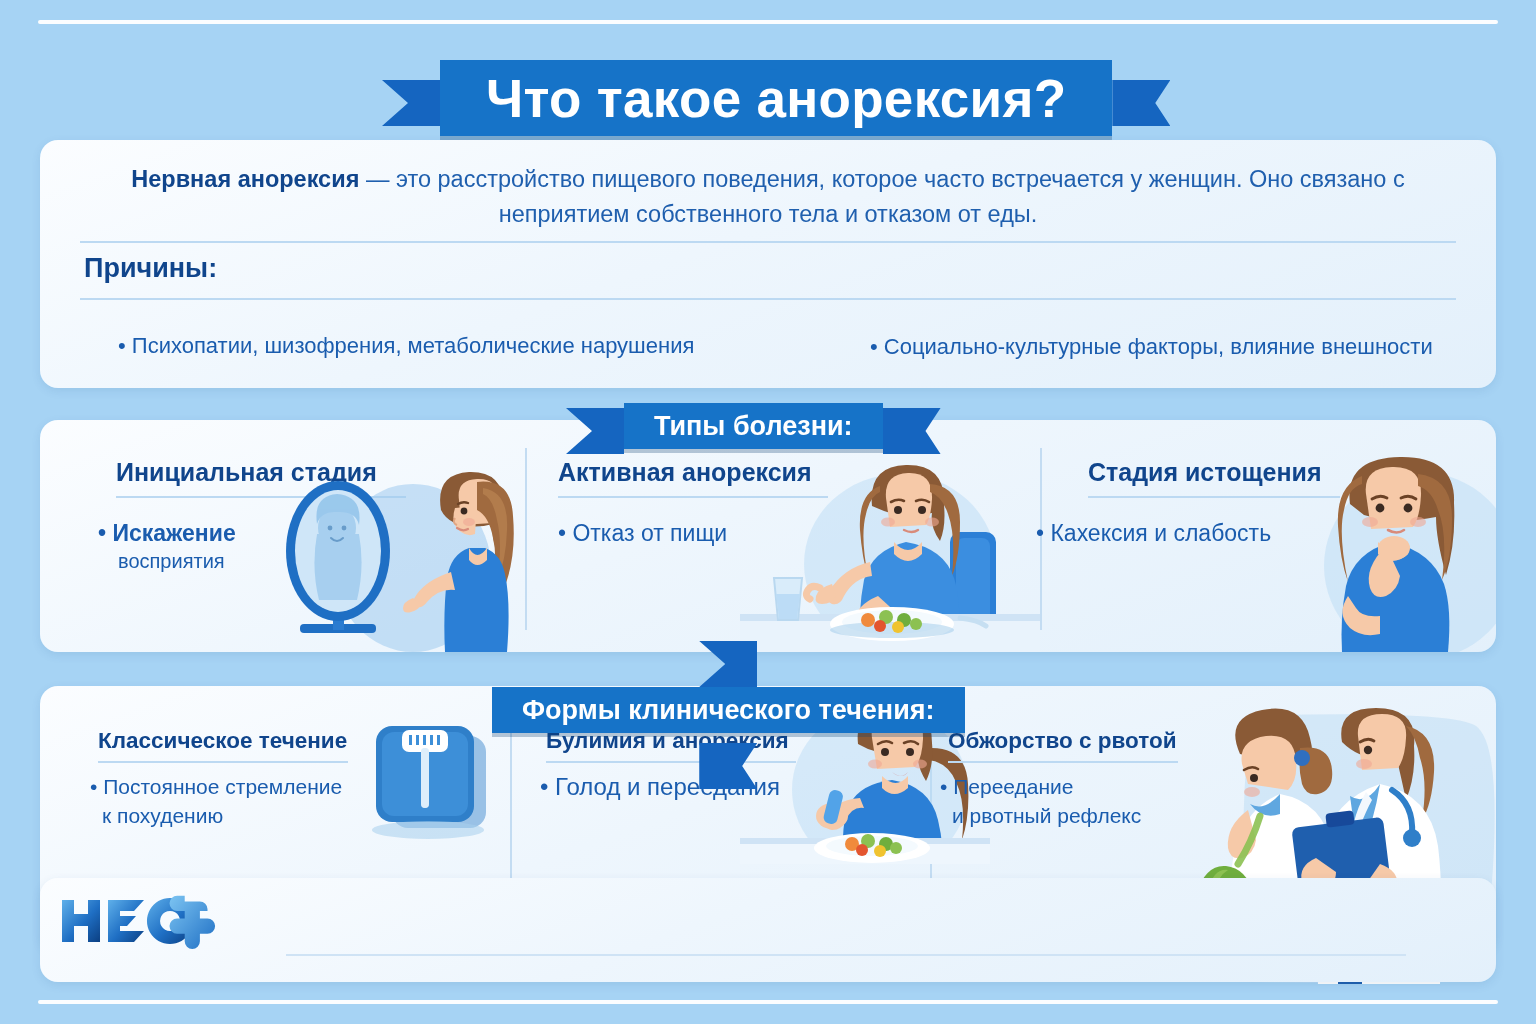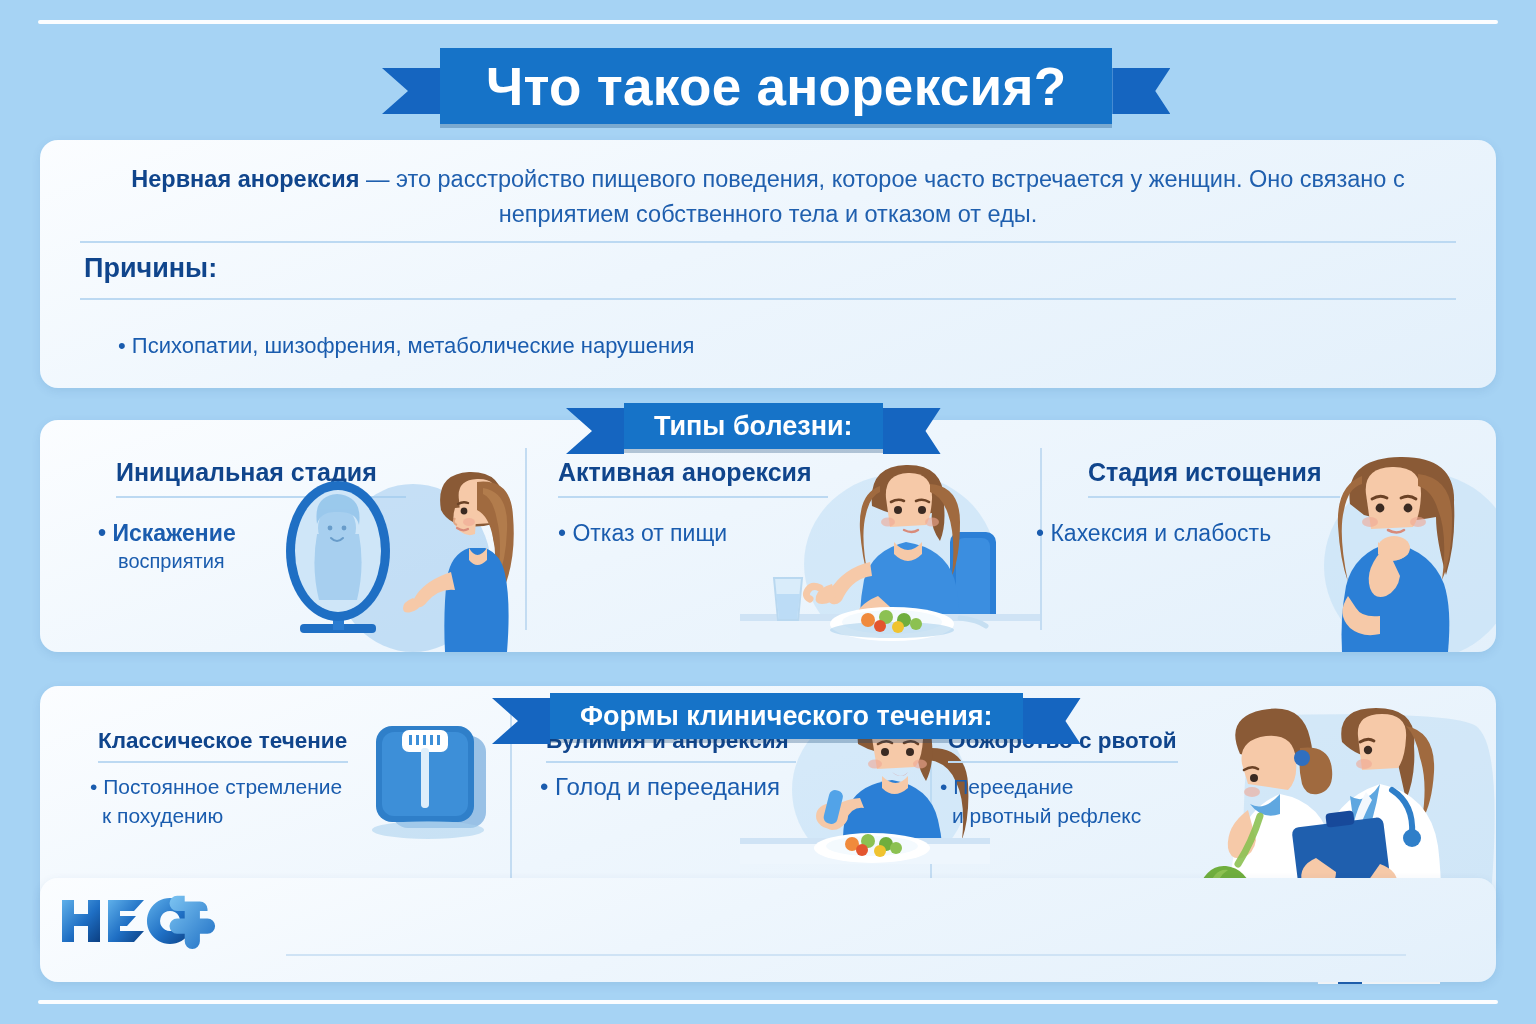--- a/index.html
+++ b/index.html
@@ -94,37 +94,38 @@
   svg{display:block;}
 </style>
 </head>
 <body>
 
 <div class="page">
 
   <div class="top-rule"></div>
   <div class="bottom-rule"></div>
 
-  <div class="ribbon ribbon-title" style="left:382px;top:48px;">
+  <div class="ribbon ribbon-title" style="left:382px;top:60px;">
     <div class="tail left"></div>
     <div class="plate">Что такое анорексия?</div>
     <div class="tail right"></div>
   </div>
 
   <div class="card" id="intro-card">
 
     <div class="intro-text">
       <b>Нервная анорексия</b><span> — это расстройство пищевого поведения, которое часто встречается у женщин. Оно связано с неприятием собственного тела и отказом от еды.</span>
     </div>
 
     <div class="rule" id="intro-rule1"></div>
     <div id="causes-title">Причины:</div>
     <div class="rule" id="intro-rule2"></div>
 
     <div id="cause-1">• Психопатии, шизофрения, метаболические нарушения</div>
+    <div id="cause-2">• Социально-культурные факторы, влияние  внешности</div>
   </div>
 
   <div class="card" id="types-card">
 
     <div class="col-divider" style="left:485px;"></div>
     <div class="col-divider" style="left:1000px;"></div>
 
     <div class="col-title" style="left:76px;top:38px;font-size:25px;">Инициальная стадия</div>
     <div class="col-underline" style="left:76px;top:76px;width:290px;"></div>
     <div class="col-bullet" style="left:58px;top:98px;font-size:23px;font-weight:bold;">• Искажение</div>
@@ -328,21 +329,21 @@
         <circle cx="156" cy="150" r="6" fill="#8cc152"></circle>
       </svg>
     </div>
 
     <div class="col-title" style="left:908px;top:42px;font-size:22.5px;">Обжорство с рвотой</div>
     <div class="col-underline" style="left:908px;top:75px;width:230px;"></div>
     <div class="col-bullet" style="left:900px;top:86px;font-size:21px;">• Переедание</div>
     <div class="col-bullet" style="left:912px;top:115px;font-size:21px;">и рвотный рефлекс</div>
   </div>
 
-  <div class="ribbon ribbon-sec" style="left:492px;top:688px;">
+  <div class="ribbon ribbon-sec" style="left:492px;top:631px;flex-direction:column;">
     <div class="tail left"></div>
     <div class="plate">Формы клинического течения:</div>
     <div class="tail right"></div>
   </div>
 
   <div class="ill" style="left:1130px;top:706px;width:366px;height:278px;">
     <svg width="366" height="278" viewBox="0 0 366 278">
       <path d="M120 10 q200 -6 226 10 q22 16 18 120 q-4 110 -30 130 q-40 10 -214 6 q-14 -120 0 -266z" fill="#bcdcf4" opacity=".5"></path>
 
       <g>

